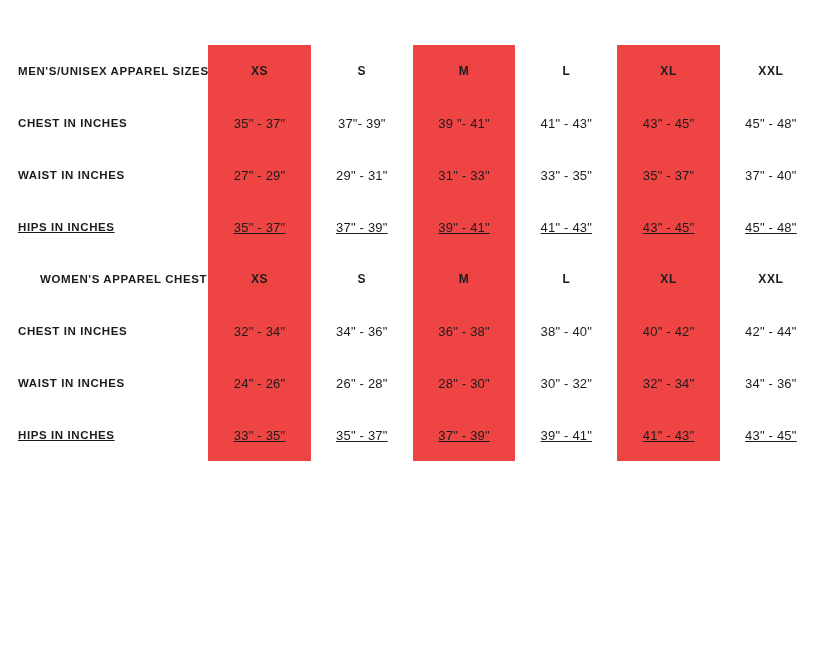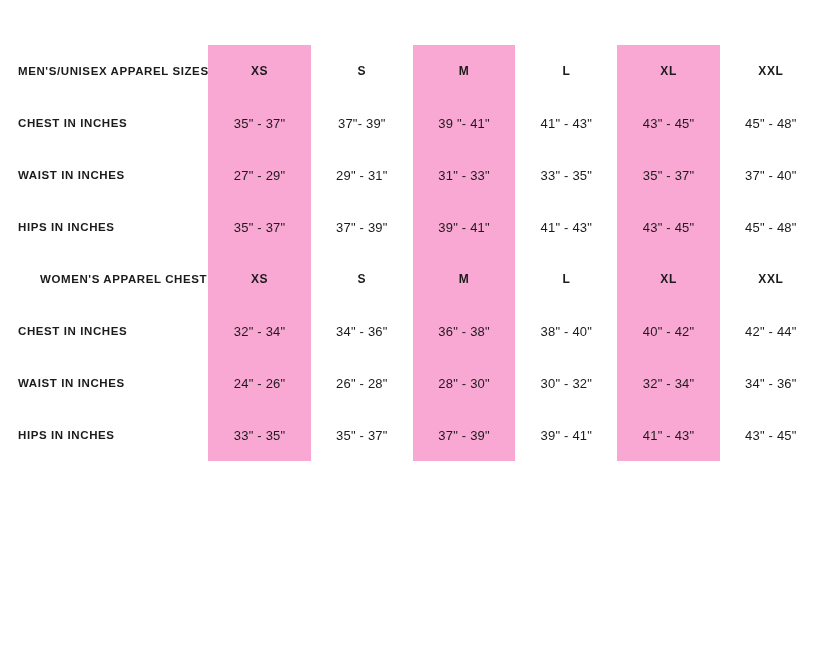--- a/index.html
+++ b/index.html
@@ -31,21 +31,21 @@
   }
   table.size-table col.c-label { width: 190px; }
   table.size-table col.c-size  { width: 102px; }
 
   table.size-table td {
     padding: 0;
     vertical-align: middle;
     height: 52px;
   }
   .row-head td { height: 52px; }
-  .row-tall td { height: 68px; }
+  .row-tall td { height: 68px; text-decoration: underline; }
 
   .cell-label {
     font-size: 11.5px;
     font-weight: bold;
     letter-spacing: 0.6px;
     color: #1b1b1b;
     padding-left: 4px;
     text-align: left;
     white-space: nowrap;
   }
@@ -56,21 +56,21 @@
     color: #1b1b1b;
     text-align: center;
     white-space: nowrap;
     letter-spacing: 0.2px;
   }
   .cell-val.header {
     font-weight: bold;
     font-size: 12px;
     letter-spacing: 0.6px;
   }
-  .shade { background: #f9a8d4; }
+  .shade { background: #ef4444; }
   .plain { background: #ffffff; }
 </style>
 </head>
 <body>
 
 <div id="size-chart">
   <table class="size-table">
     <colgroup>
       <col class="c-label">
       <col class="c-size">

